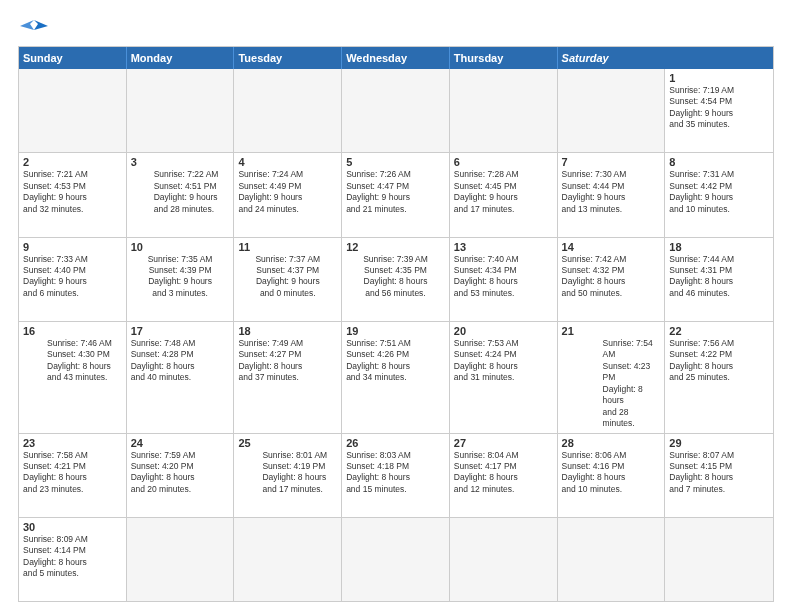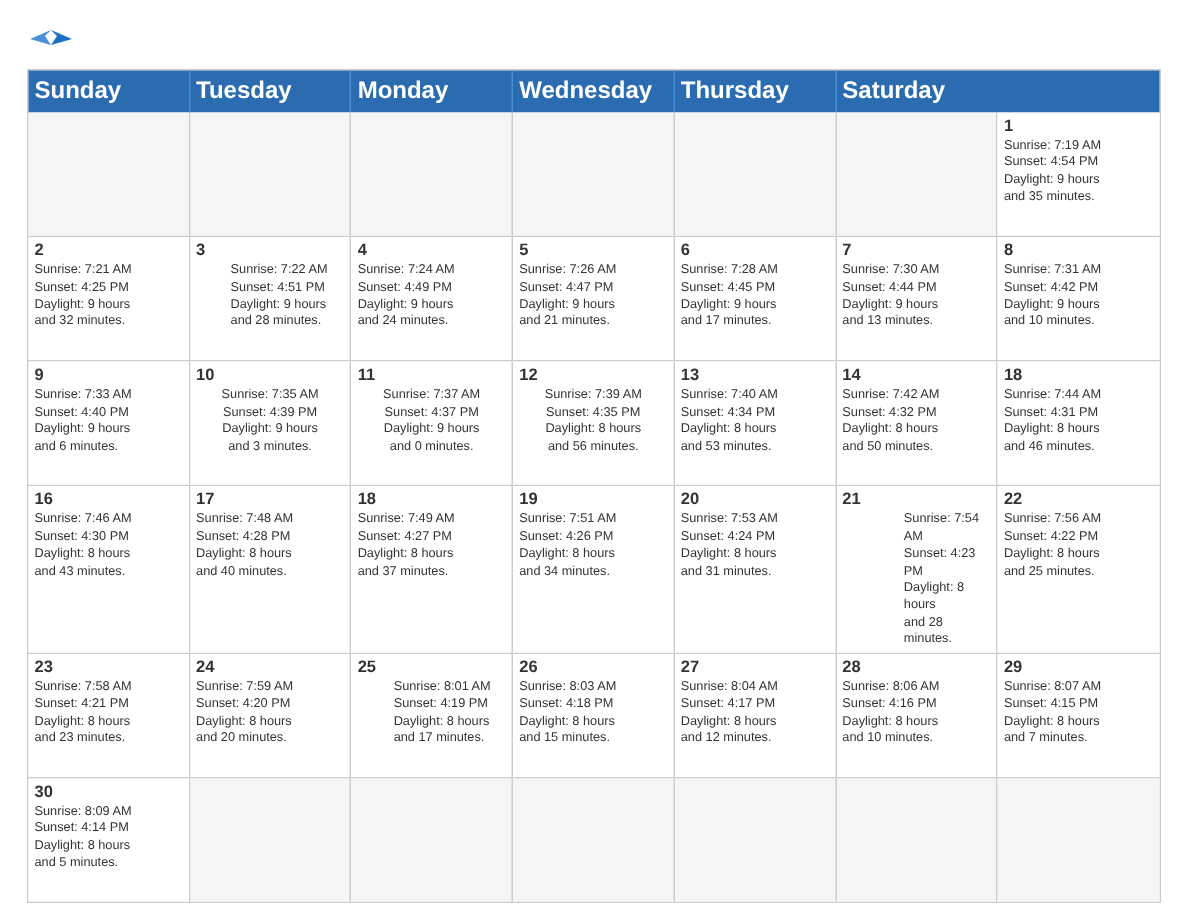--- a/index.html
+++ b/index.html
@@ -47,27 +47,27 @@
       flex-direction: column;
       border: 1px solid #ccc;
     }
     .cal-header-row {
       display: grid;
       grid-template-columns: repeat(7, 1fr);
       background: #2b6cb0;
     }
     .cal-header-cell {
       color: #fff;
-      font-size: 16px;
+      font-size: 11px;
       font-weight: bold;
       padding: 5px 4px;
       text-align: left;
       border-right: 1px solid #4a90d9;
     }
-    .cal-header-cell:last-child { border-right: none; }
+    .cal-header-cell:last-child { border-right: none; font-style: italic; }
     .cal-body {
       flex: 1;
       display: flex;
       flex-direction: column;
     }
     .cal-row {
       display: grid;
       grid-template-columns: repeat(7, 1fr);
       flex: 1;
       border-bottom: 1px solid #ccc;
@@ -114,22 +114,22 @@
     </div>
     <div class="title-block">
       <div class="month-title"></div>
       <div class="location-title"></div>
     </div>
   </div>
 
   <div class="calendar">
     <div class="cal-header-row">
     <div class="cal-header-cell">Sunday</div>
+        <div class="cal-header-cell">Monday</div>
         <div class="cal-header-cell">Tuesday</div>
-        <div class="cal-header-cell">Monday</div>
         <div class="cal-header-cell">Wednesday</div>
         <div class="cal-header-cell">Thursday</div>
         <div class="cal-header-cell">Saturday</div>
       </div>
     <div class="cal-body">
     <div class="cal-row">
           <div class="cal-cell empty"></div>
           <div class="cal-cell empty"></div>
           <div class="cal-cell empty"></div>
           <div class="cal-cell empty"></div>
@@ -140,21 +140,21 @@
             <div class="cell-info" style="white-space: pre-line;">Sunrise: 7:19 AM
 Sunset: 4:54 PM
 Daylight: 9 hours
 and 35 minutes.</div>
           </div>
         </div>
         <div class="cal-row">
           <div class="cal-cell">
             <span class="date-num">2</span>
             <div class="cell-info" style="white-space: pre-line;">Sunrise: 7:21 AM
-Sunset: 4:25 PM
+Sunset: 4:53 PM
 Daylight: 9 hours
 and 32 minutes.</div>
           </div>
           <div class="cal-cell">
             <span class="date-num">3</span>
             <div class="cell-info" style="white-space: pre-line; margin-left: 23px;">Sunrise: 7:22 AM
 Sunset: 4:51 PM
 Daylight: 9 hours
 and 28 minutes.</div>
           </div>
@@ -241,21 +241,21 @@
             <span class="date-num">18</span>
             <div class="cell-info" style="white-space: pre-line;">Sunrise: 7:44 AM
 Sunset: 4:31 PM
 Daylight: 8 hours
 and 46 minutes.</div>
           </div>
         </div>
         <div class="cal-row">
           <div class="cal-cell">
             <span class="date-num">16</span>
-            <div class="cell-info" style="white-space: pre-line;">Sunrise: 7:46 AM
+            <div class="cell-info" style="white-space: pre-line; margin-left: 24px;">Sunrise: 7:46 AM
 Sunset: 4:30 PM
 Daylight: 8 hours
 and 43 minutes.</div>
           </div>
           <div class="cal-cell">
             <span class="date-num">17</span>
             <div class="cell-info" style="white-space: pre-line;">Sunrise: 7:48 AM
 Sunset: 4:28 PM
 Daylight: 8 hours
 and 40 minutes.</div>

